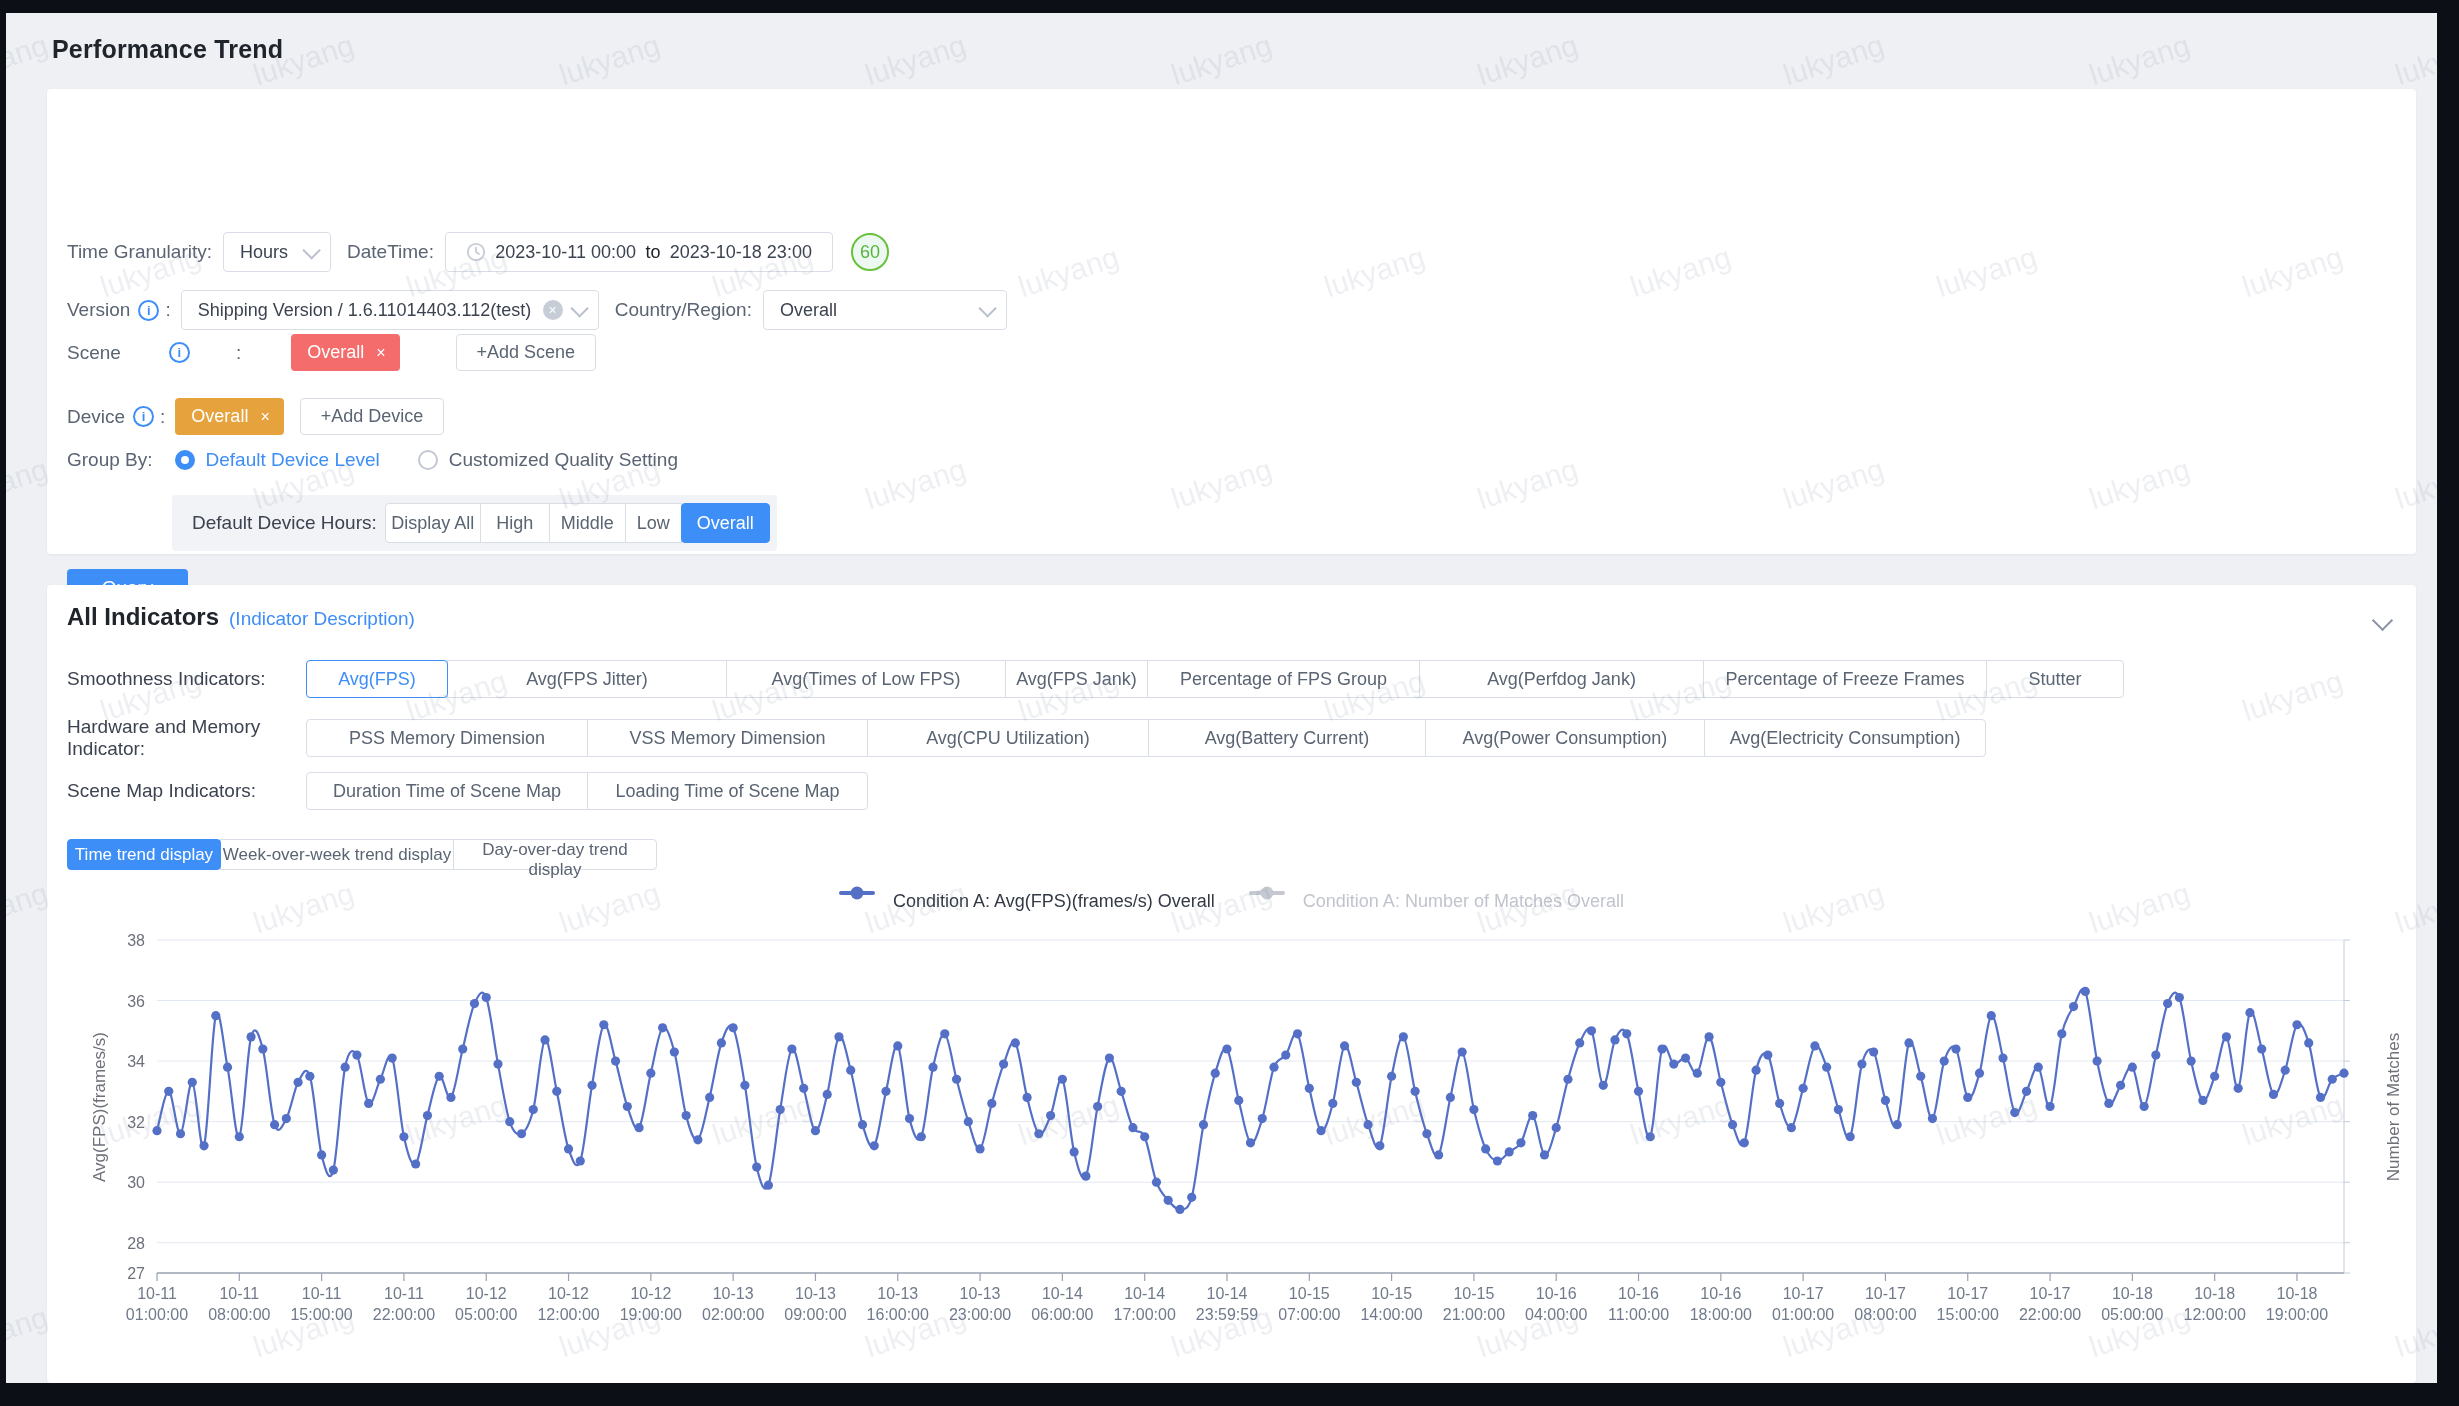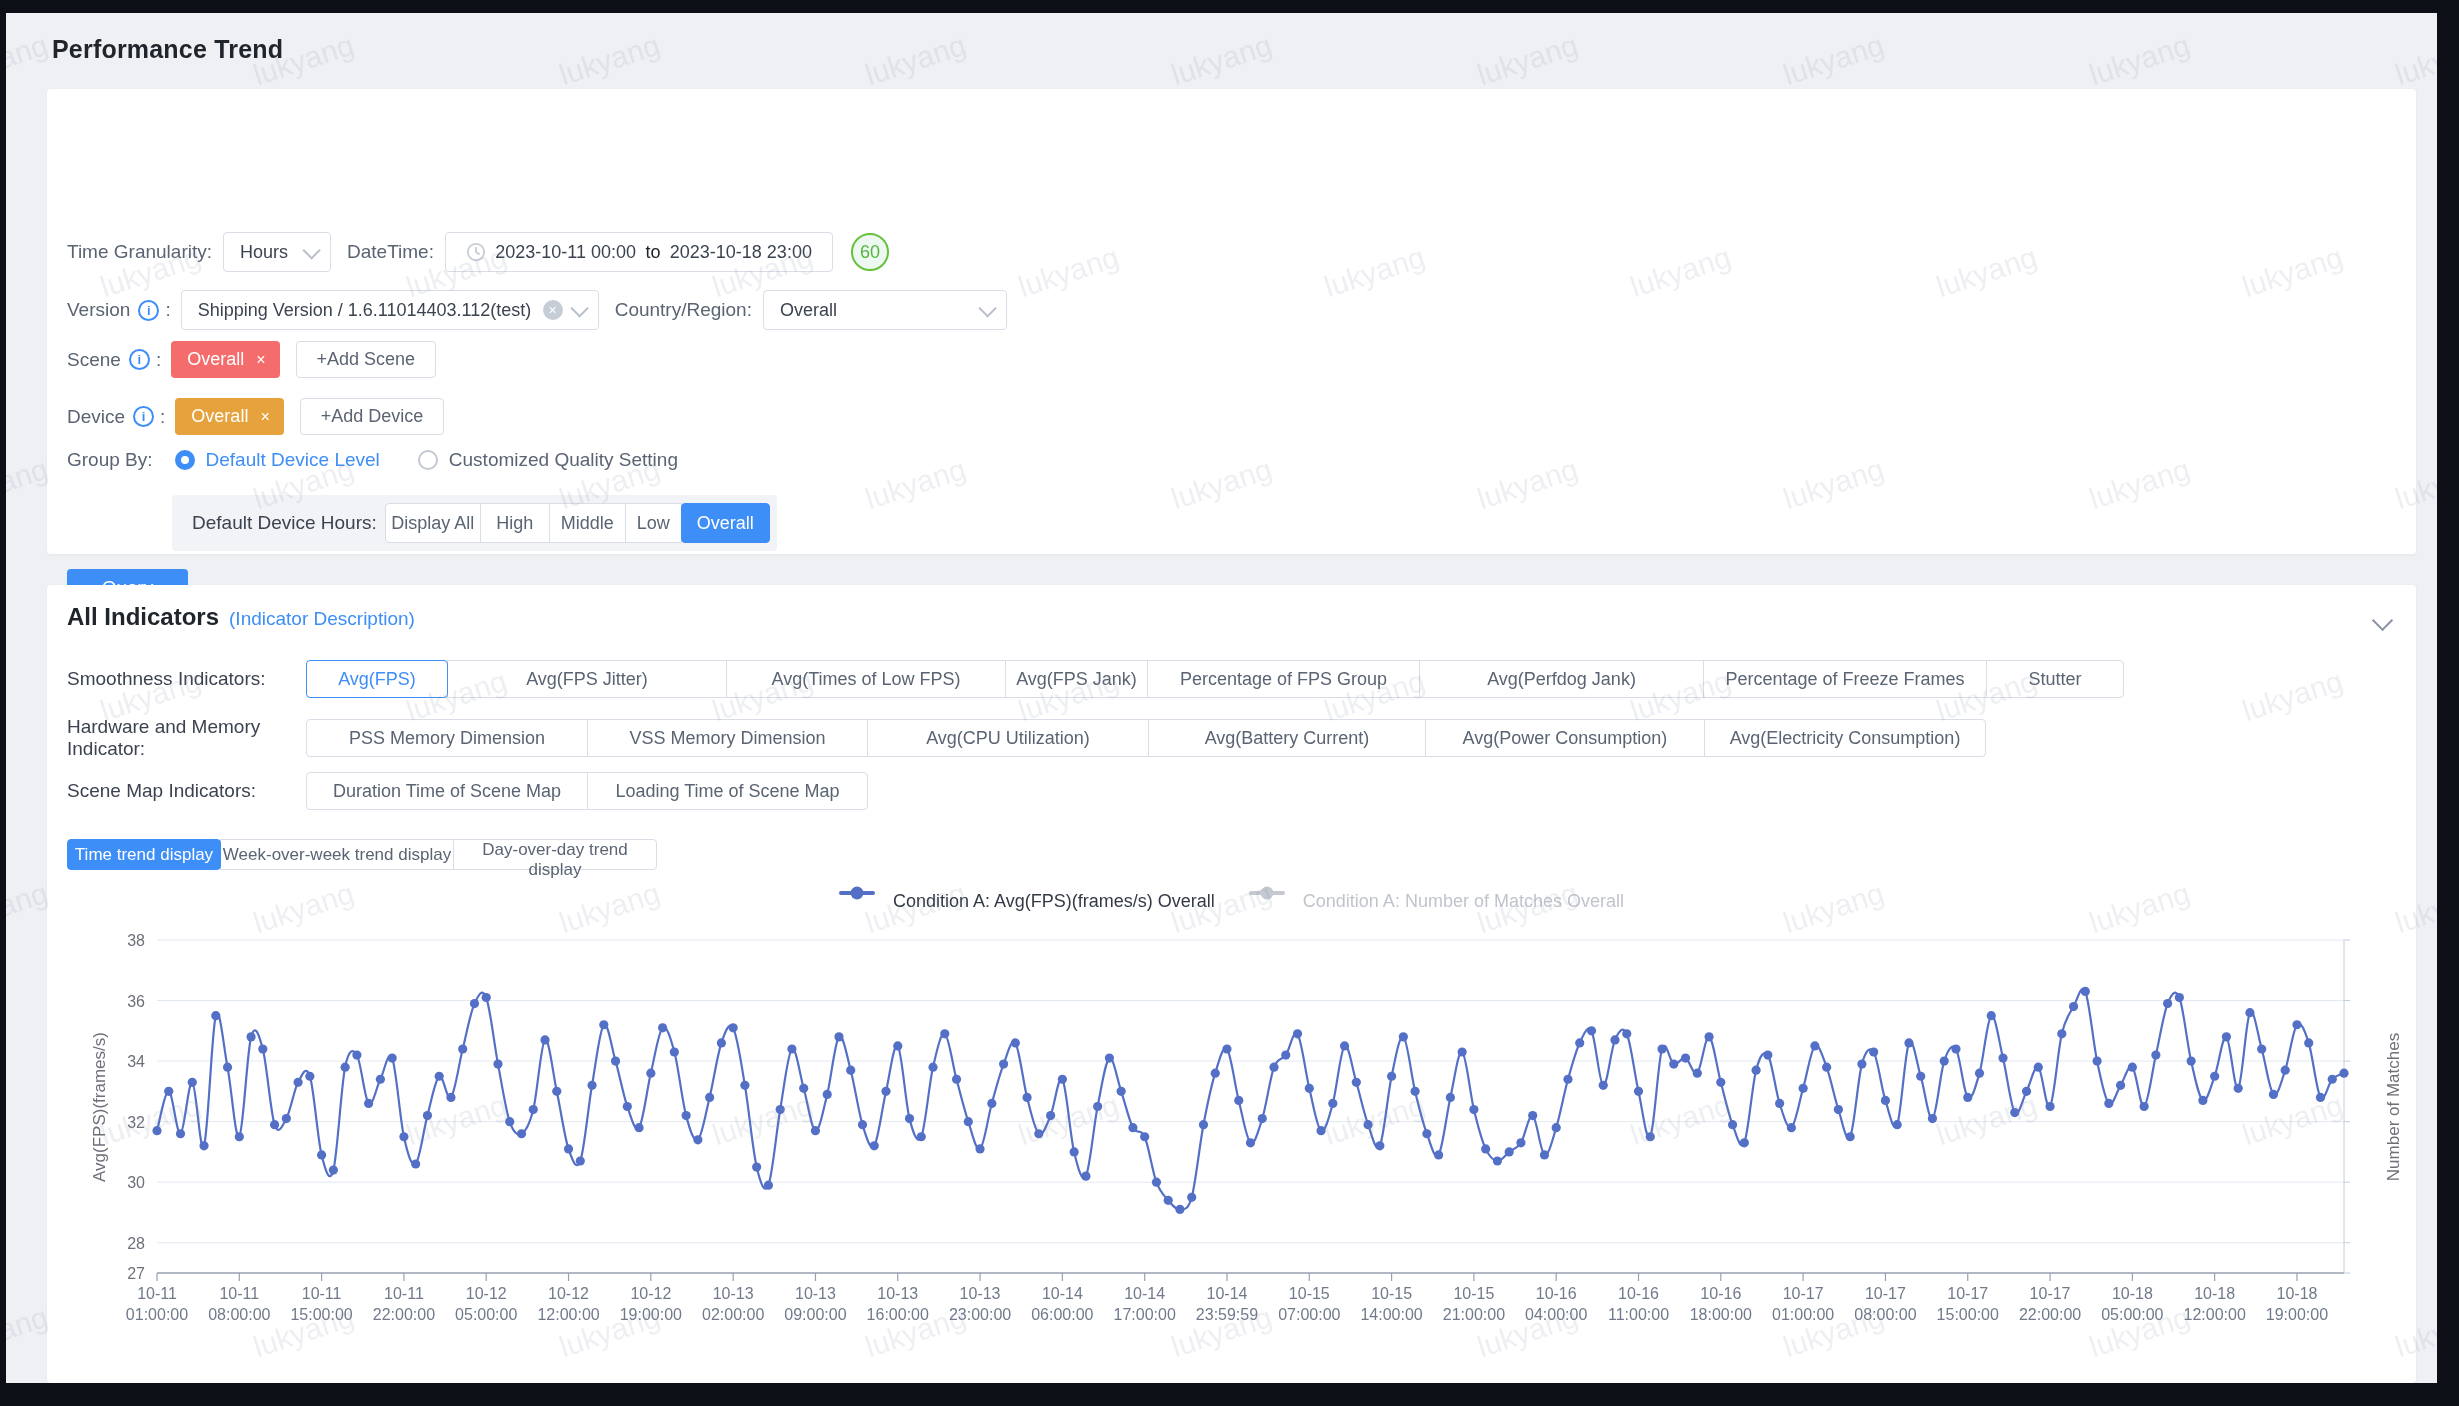--- a/index.html
+++ b/index.html
@@ -219,21 +219,21 @@
         <span class="clearx">×</span>
         <span class="chev"></span>
       </div>
       <span class="flabel" style="margin:0 11px 0 16px;">Country/Region:</span>
       <div class="select w-country">
         <span class="sel-text">Overall</span>
         <span class="chev"></span>
       </div>
     </div>
 
-    <div class="frow" style="top:252px;">
+    <div class="frow" style="top:245px;gap:40px;">
       <span class="flabel">Scene</span>
       <span class="info-icon">i</span>
       <span class="suffix">:</span>
       <span class="tag tag-red">
         <span>Overall</span>
         <span class="x">×</span>
       </span>
       <button class="btn-plain" style="margin-left:16px;">+Add Scene</button>
     </div>
 

